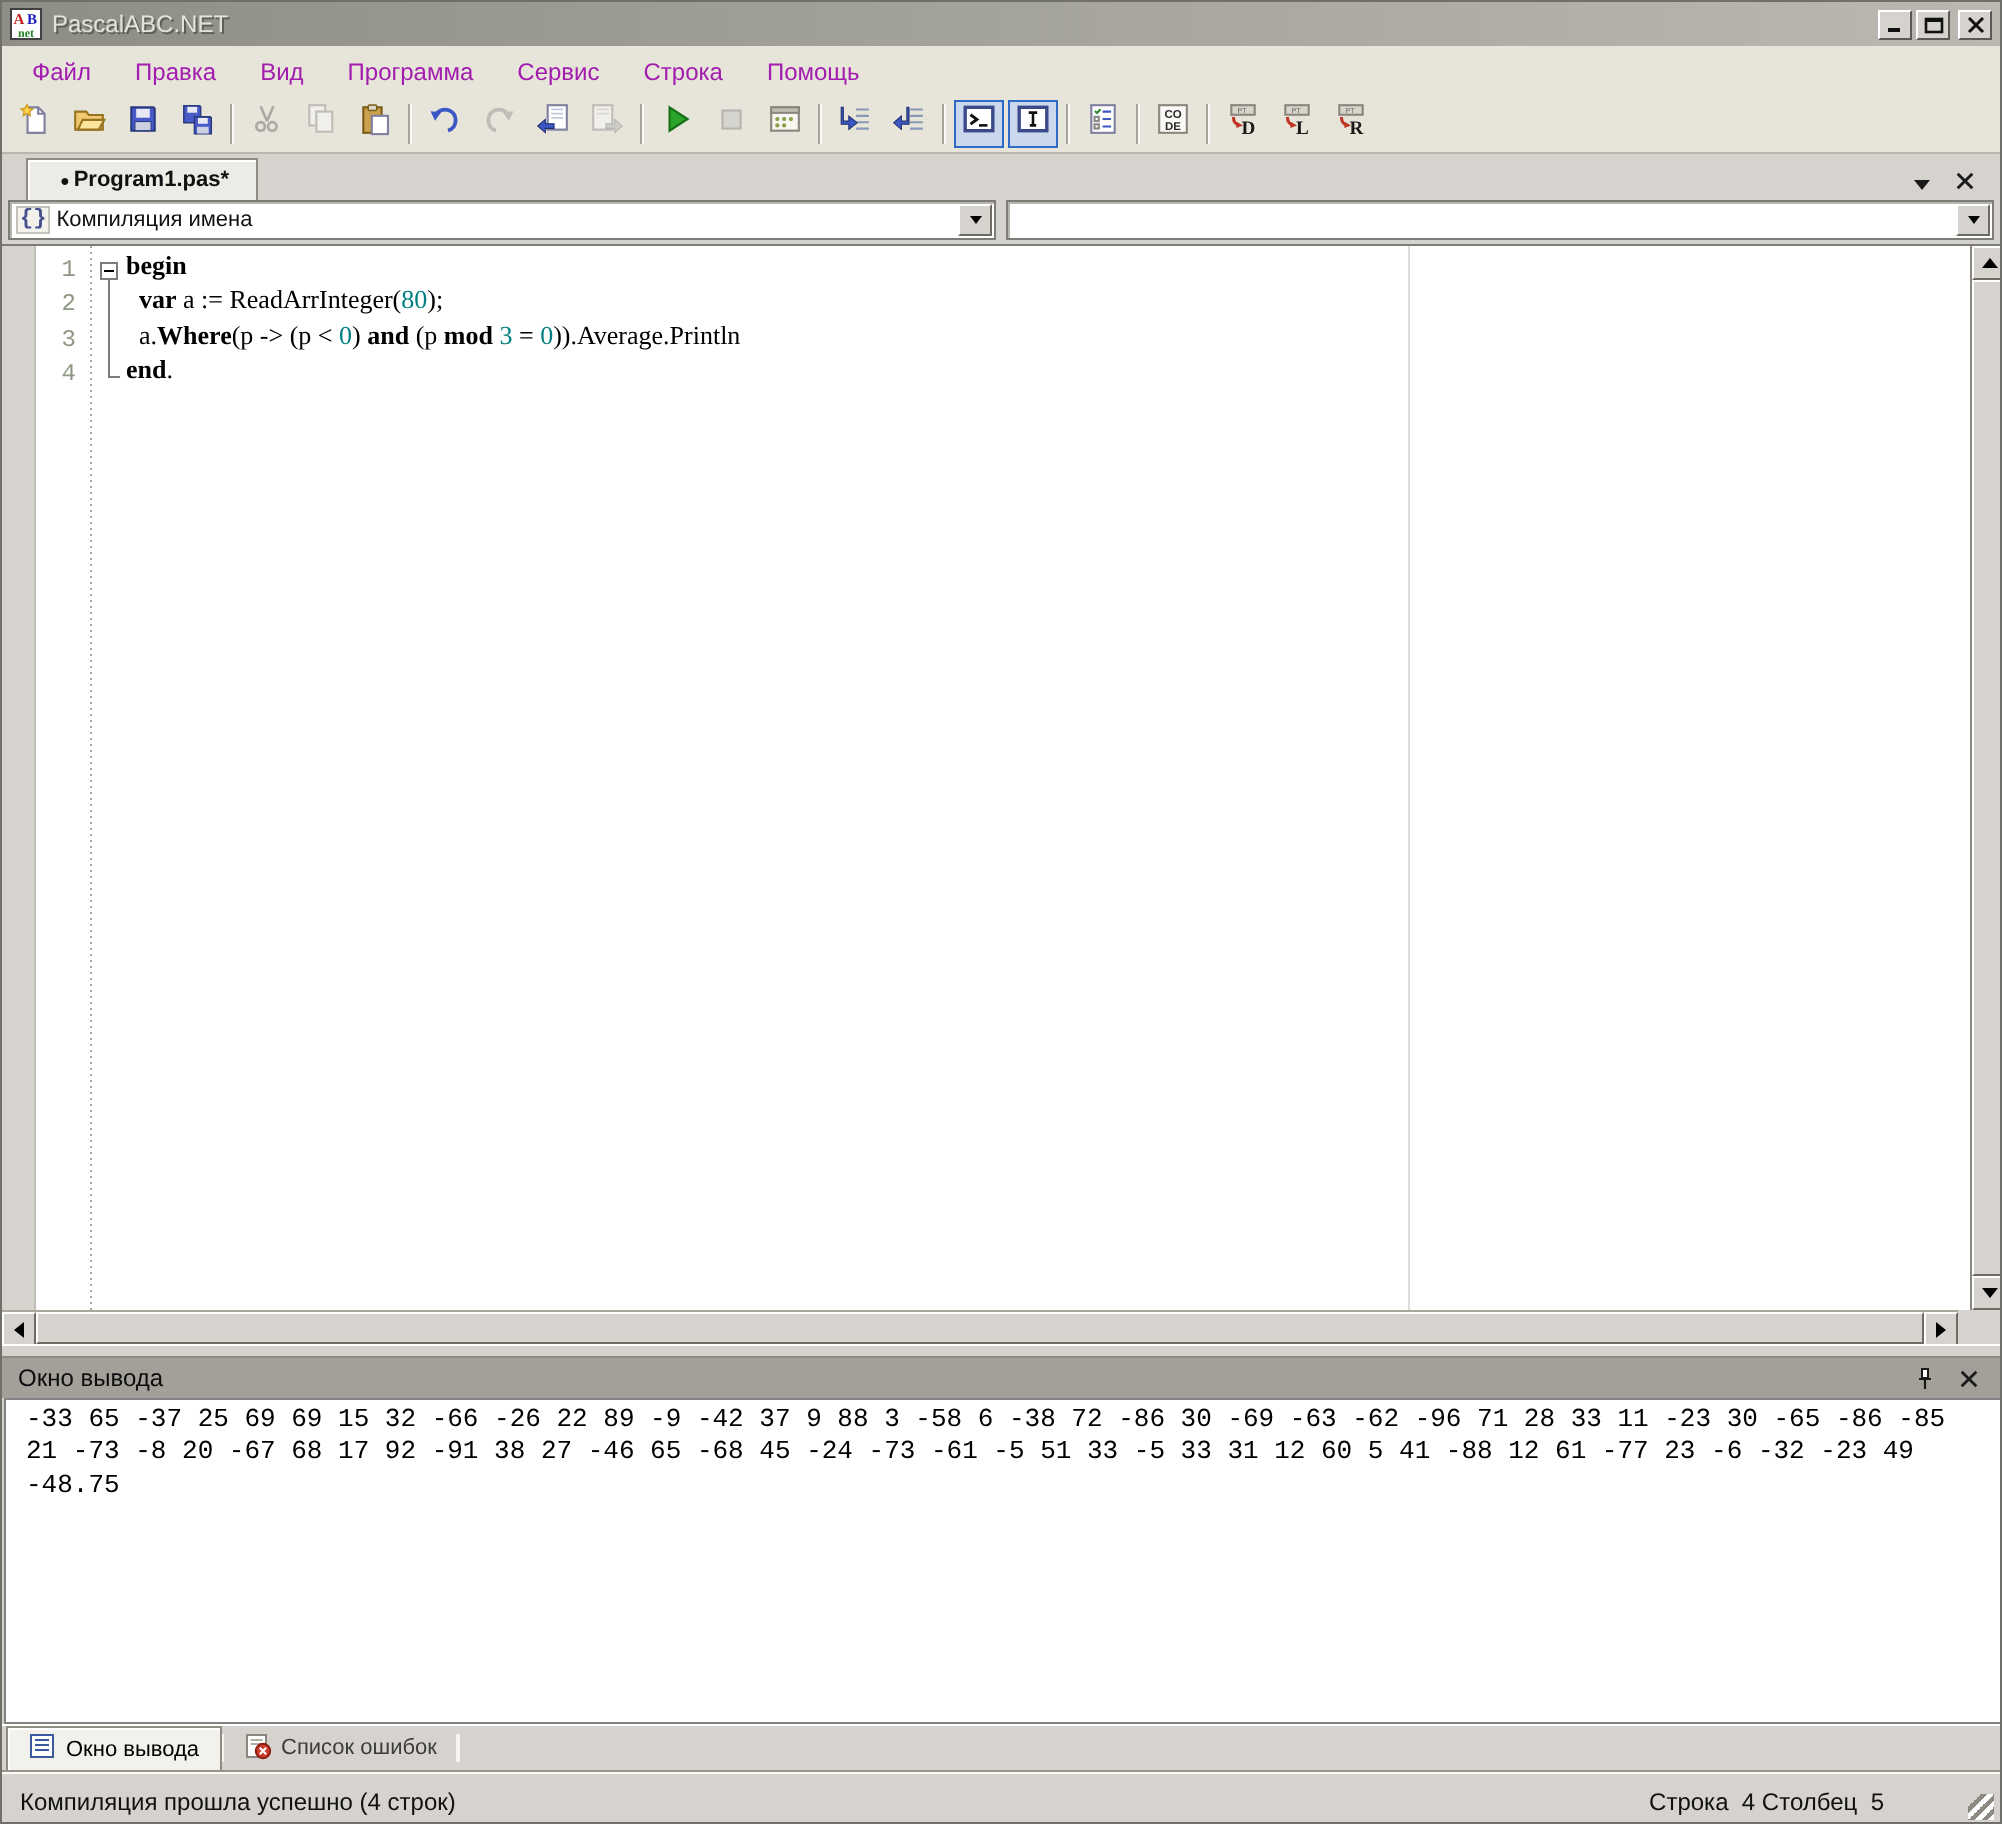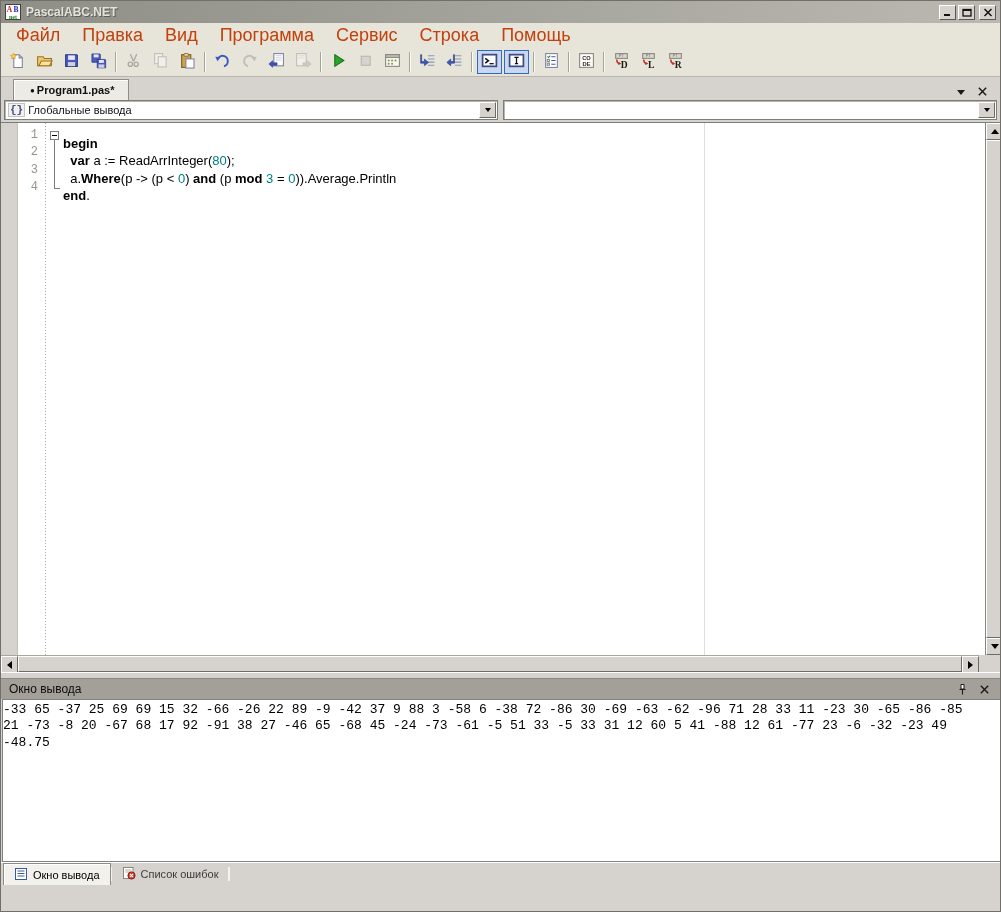--- a/index.html
+++ b/index.html
@@ -2,27 +2,27 @@
 <html><head>
 <meta charset="utf-8">
 <style>
   *{box-sizing:border-box;margin:0;padding:0}
   body{background:#808080;font-family:"Liberation Sans",sans-serif}
   #window{position:relative;width:1001px;height:912px;background:#d6d3ce;overflow:hidden;border:1px solid #716f6a}
 
   
   .titlebar{position:absolute;left:0;top:0;width:100%;height:22px;background:linear-gradient(90deg,#8e8e87,#bab8b1);display:flex;align-items:center;padding:0 4px}
   .app-icon{width:16px;height:16px;flex:0 0 16px}
-  .title-text{font-weight:bold;color:#e4e2dc;text-shadow:1px 1px 0 #5d5d58;font-size:12px;margin-left:5px;flex:1}
+  .title-text{font-weight:normal;color:#e4e2dc;text-shadow:1px 1px 0 #5d5d58;font-size:12px;margin-left:5px;flex:1}
   .win-btn{width:17px;height:15px;background:#d6d3ce;border:1px solid;border-color:#fff #5a5a55 #5a5a55 #fff;display:flex;align-items:center;justify-content:center;margin-left:2px}
   .win-btn.close{margin-left:4px}
 
   
   .menubar{position:absolute;top:22px;left:0;width:100%;height:25px;background:#e7e4d9;display:flex;align-items:center;padding-left:4px}
-  .menu-item{padding:22px 11px;font-size:18px;color:#c2410c}
+  .menu-item{padding:22px 11px;font-size:12px;color:#a21caf}
 
   
   .toolbar{position:absolute;top:47px;left:0;width:100%;height:29px;background:#e7e4d9;display:flex;align-items:center;padding-left:3px;border-bottom:1px solid #b9b6ac}
   .tb-btn{width:25px;height:24px;display:flex;align-items:center;justify-content:center;margin:0 1px;border:1px solid transparent}
   .tb-btn.toggled{background:#cbd7ec;border:1px solid #316ac5}
   .tb-btn.disabled{opacity:.5;filter:grayscale(.9)}
   .tb-sep{width:2px;height:20px;border-left:1px solid #a6a399;border-right:1px solid #fbfaf6;margin:0 3px}
 
   
   .tabrow{position:absolute;top:76px;left:0;width:100%;height:23px;background:#d6d3ce}
@@ -44,21 +44,21 @@
   
   .editor{position:absolute;top:121px;left:0;width:1001px;height:533px;background:#fff;border-top:1px solid #7c7c78}
   .bp-margin{position:absolute;left:0;top:0;width:17px;height:100%;background:#d6d3ce;border-right:1px solid #c3c0b7}
   .gutter{position:absolute;left:17px;top:0;width:26px;height:100%;padding-top:4px;font-family:"Liberation Mono",monospace;font-size:12px;line-height:17.3px;color:#8f9884;text-align:right}
   .gutter div{padding-right:6px}
   .gutter-dots{position:absolute;left:44px;top:0;width:1px;height:100%;background:repeating-linear-gradient(180deg,#a8a8a8 0 1px,transparent 1px 3px)}
   .fold-box{position:absolute;left:49px;top:8px;width:9px;height:9px;border:1px solid #7c7c78;background:#fff}
   .fold-box::after{content:"";position:absolute;left:1px;top:3px;width:5px;height:1px;background:#000}
   .fold-line{position:absolute;left:53px;top:17px;width:1px;height:48px;background:#7c7c78}
   .fold-corner{position:absolute;left:53px;top:65px;width:6px;height:1px;background:#7c7c78}
-  .code{position:absolute;left:62px;top:12px;font-family:Liberation Sans, sans-serif;font-size:13px;line-height:17.3px;white-space:pre;color:#000}
+  .code{position:absolute;left:62px;top:1px;font-family:Liberation Serif, serif;font-size:13px;line-height:17.3px;white-space:pre;color:#000}
   .kw{font-weight:bold}
   .num{color:#008080}
   .margin-line{position:absolute;left:703px;top:0;width:1px;height:100%;background:#dedede}
 
   
   .vscroll{position:absolute;right:0;top:0;width:17px;height:100%;background:#f0efe9;border-left:1px solid #8a8780}
   .sb-btn{position:absolute;left:0;width:17px;height:17px;background:#d6d3ce;border:1px solid;border-color:#fff #6e6b64 #6e6b64 #fff;display:flex;align-items:center;justify-content:center}
   .tri-up{width:0;height:0;border-left:4px solid transparent;border-right:4px solid transparent;border-bottom:5px solid #000}
   .tri-down{width:0;height:0;border-left:4px solid transparent;border-right:4px solid transparent;border-top:5px solid #000}
   .tri-left{width:0;height:0;border-top:4px solid transparent;border-bottom:4px solid transparent;border-right:5px solid #000}
@@ -69,21 +69,21 @@
   .hs-left{top:0;left:0}
   .hs-right{top:0;left:auto;right:0}
   .scroll-corner{position:absolute;top:654px;left:978px;width:23px;height:17px;background:#d6d3ce}
 
   .splitter{position:absolute;top:671px;left:0;width:100%;height:6px;background:#d6d3ce;border-top:1px solid #fff}
 
   
   .out-header{position:absolute;top:677px;left:0;width:100%;height:21px;background:#a3a09a;border-top:1px solid #8c8983;display:flex;align-items:center;padding:0 8px}
   .out-title{font-size:12px;color:#0d0d0d;flex:1}
   .out-hbtn{width:16px;height:15px;display:flex;align-items:center;justify-content:center;margin-left:6px}
-  .out-body{position:absolute;top:698px;left:1px;width:999px;height:163px;background:#fff;border:1px solid #828282;font-family:"Liberation Mono",monospace;font-size:13px;line-height:16.4px;padding:2px 0 0 0;white-space:pre;color:#000;overflow:hidden}
+  .out-body{position:absolute;top:698px;left:1px;width:999px;height:163px;background:#fff;border:1px solid #828282;font-family:"Liberation Mono",monospace;font-size:13px;line-height:16.4px;padding:2px 0 0 10px;white-space:pre;color:#000;overflow:hidden}
 
   
   .btabs{position:absolute;top:861px;left:0;width:100%;height:23px;background:#d6d3ce;border-top:1px solid #fff;display:flex;align-items:stretch;padding-left:2px}
   .btab{display:flex;align-items:center;gap:5px;padding:0 10px;font-size:11px;color:#3c3c3c}
   .btab.active{background:#f2f1ec;border:1px solid #8f8c84;border-bottom:none;color:#000;box-shadow:inset 1px 1px 0 #fff}
   .btab-sep{width:1px;background:#97948c;margin:4px 0;border-right:1px solid #f4f3ef}
 
   
   .statusbar{position:absolute;top:884px;left:0;width:100%;height:28px;background:#d6d3ce;border-top:1px solid #97948c;box-shadow:inset 0 1px 0 #fbfaf6}
   .status-msg{position:absolute;left:9px;top:8px;font-size:12px;color:#111;white-space:pre}
@@ -324,21 +324,21 @@
       <span><svg width="11" height="11" viewBox="0 0 12 12">
             <path d="M2 2l8 8M10 2l-8 8" stroke="#1a1a1a" stroke-width="1.6"></path>
           </svg></span>
     </div>
   </div>
 
   <div class="comborow">
     <div class="combo combo1">
       <div class="combo-content">
         <span class="brace">{}</span>
-        <span>Глобальные вывода</span>
+        <span>Компиляция имена</span>
       </div>
       <span class="combo-btn">
           <span class="combo-arrow"></span>
         </span>
     </div>
     <div class="combo combo2">
       <div class="combo-content">
           <span></span>
         </div>
       <span class="combo-btn">
@@ -416,14 +416,19 @@
             <path d="M3.3 4h6M3.3 6h6" stroke="#b0aea2"></path>
             <circle cx="9.5" cy="9.5" r="3.6" fill="#d03a2a" stroke="#8e1f12"></circle>
             <path d="M7.9 7.9l3.2 3.2M11.1 7.9l-3.2 3.2" stroke="#fff" stroke-width="1.1"></path>
           </svg></span>
         <span>Список ошибок</span>
       </div>
       <span class="btab-sep"></span>
       <span class="btab-sep"></span>
     </div>
 
+  <div class="statusbar">
+    <span class="status-msg">Компиляция прошла успешно (4 строк)</span>
+    <span class="status-pos">Строка  4 Столбец  5</span>
+    <span class="grip"></span>
+  </div>
 
 </div>
 
 </body></html>

